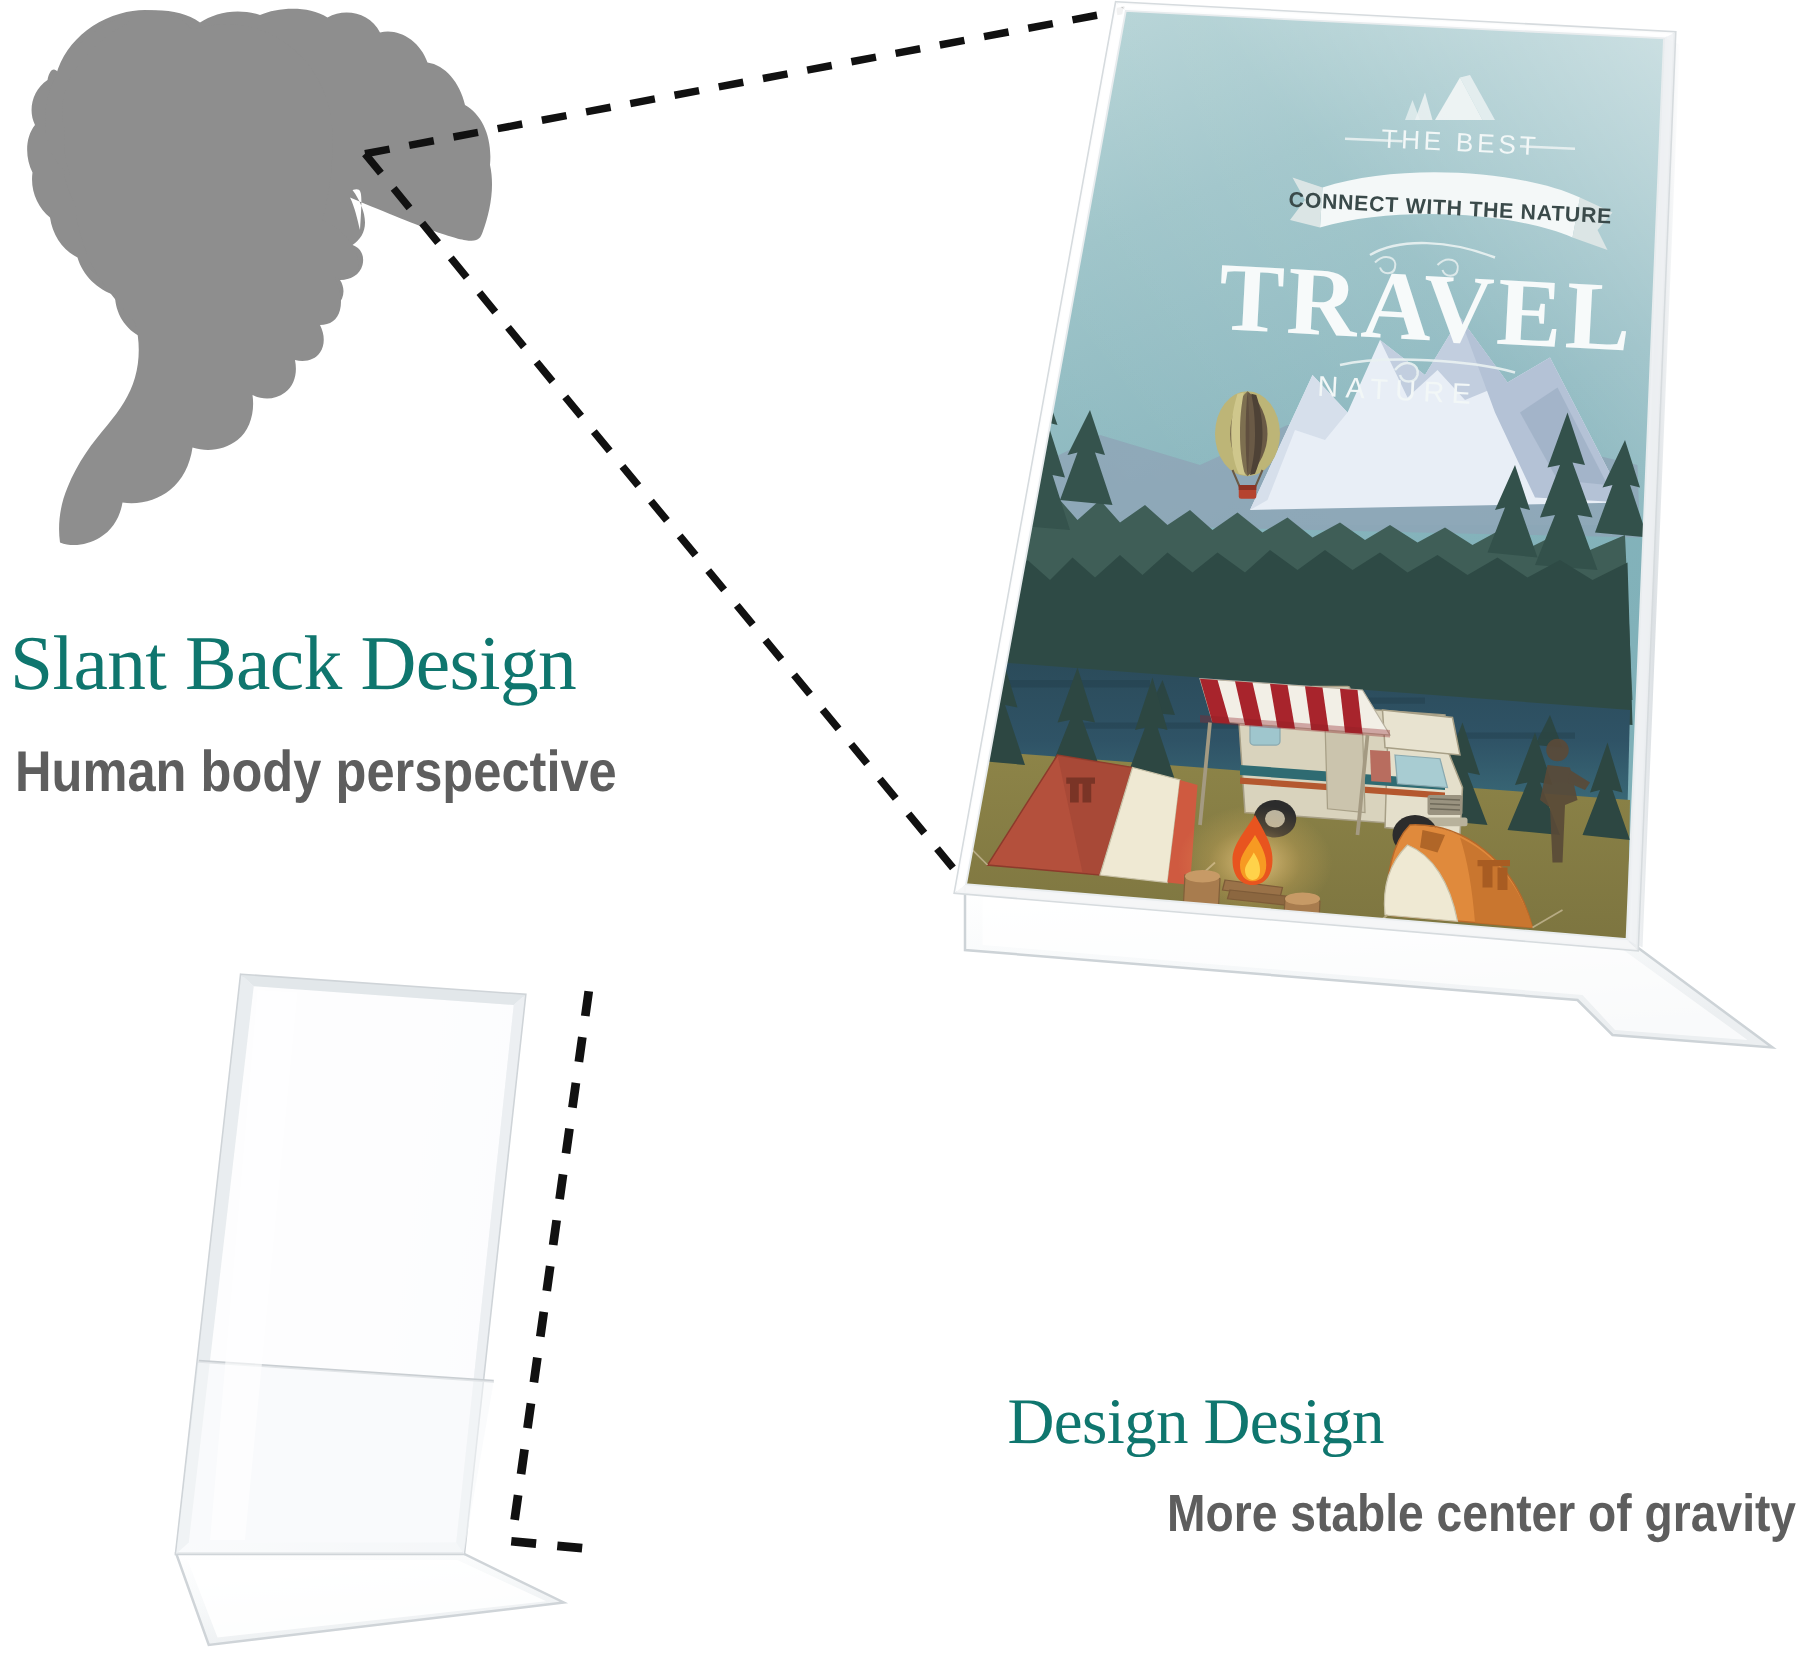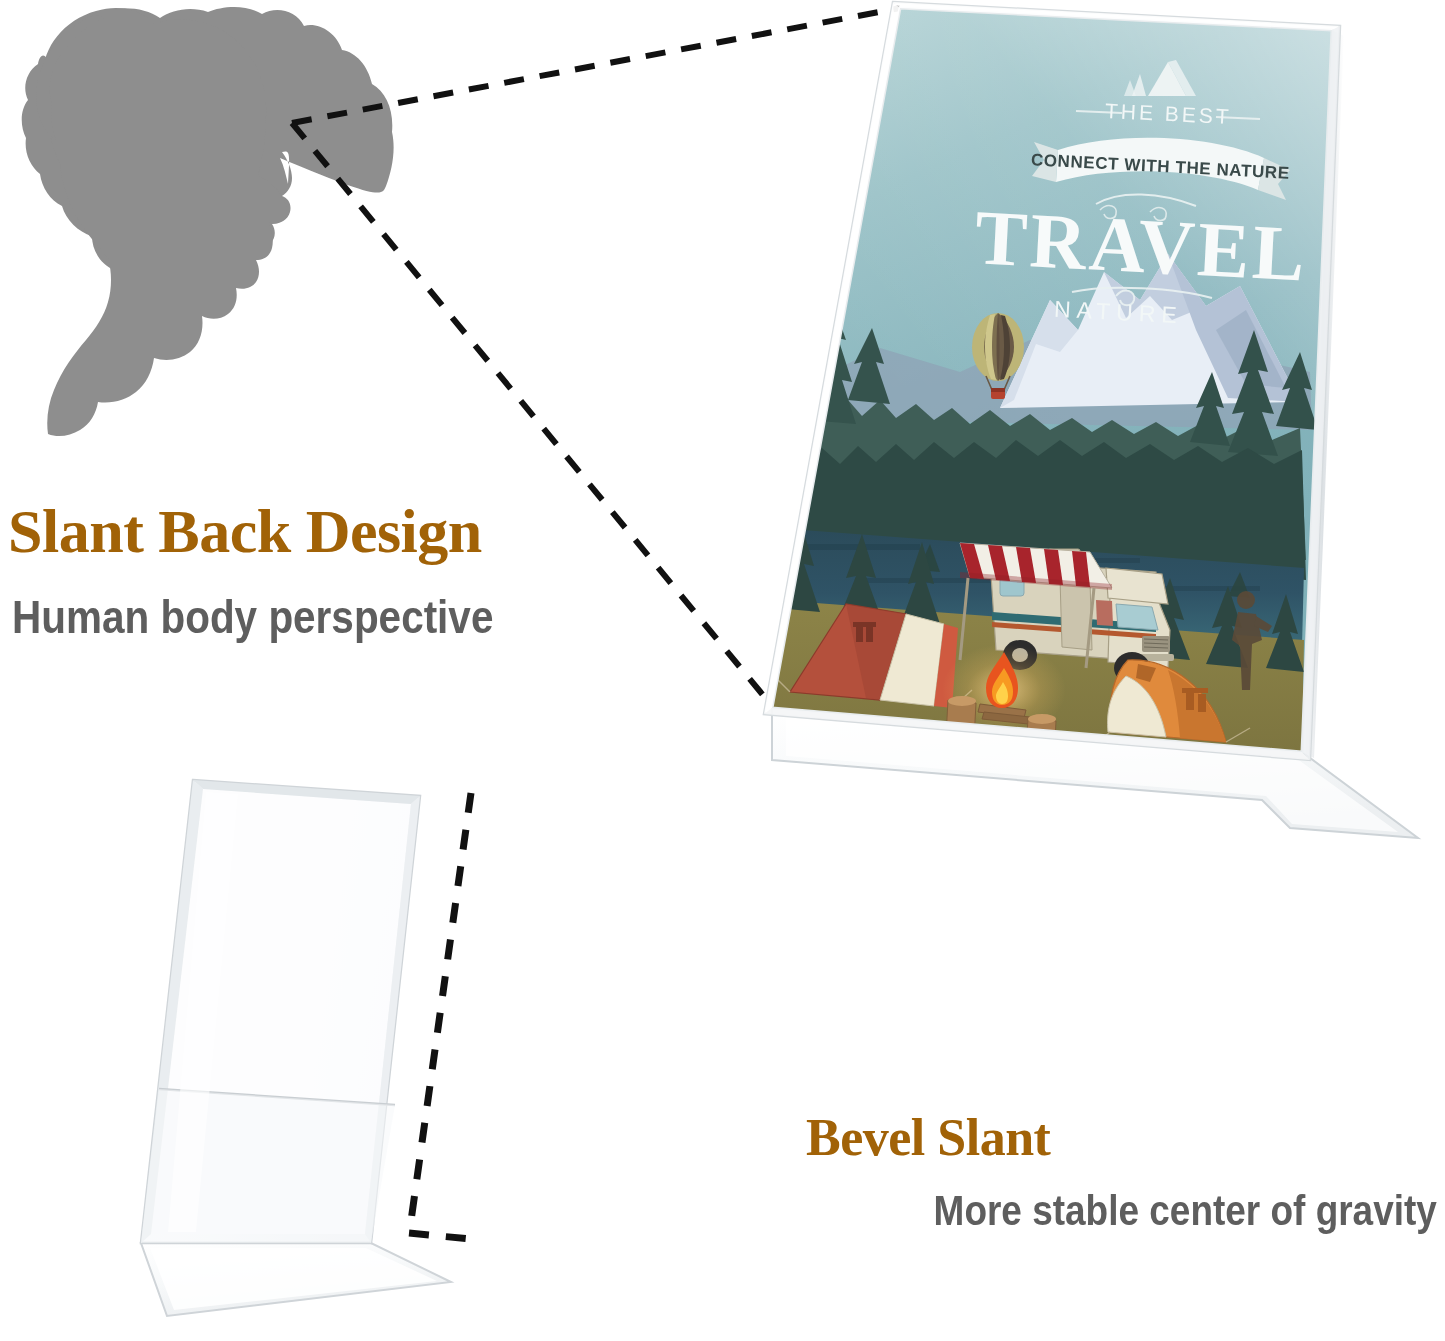--- a/index.html
+++ b/index.html
@@ -5,22 +5,22 @@
   html,body{margin:0;padding:0;background:#ffffff;}
   body{width:1445px;height:1341px;position:relative;overflow:hidden;
        font-family:"Liberation Sans",sans-serif;}
   .stage{position:absolute;inset:0;width:1445px;height:1341px;background:#fff;}
   svg{display:block;}
   .abs{position:absolute;}
 
   
   .headline{
     font-family:"Liberation Serif",serif;
-    font-weight:bold;
-    color:#a16207;
+    font-weight:normal;
+    color:#0f766e;
     letter-spacing:-0.5px;
     white-space:nowrap;
     line-height:1;
   }
   .subline{
     font-family:"Liberation Sans",sans-serif;
     font-weight:bold;
     color:#5e5e5e;
     white-space:nowrap;
     line-height:1;
@@ -449,16 +449,16 @@
     <g stroke="#111111" stroke-width="7" fill="none" stroke-dasharray="20 17" stroke-linecap="butt">
       <line x1="471" y1="793" x2="410" y2="1228"></line>
       <line x1="409" y1="1233" x2="470" y2="1239"></line>
     </g>
 
   </svg>
 
   <div class="abs headline" id="slant-head">Slant Back Design</div>
   <div class="abs subline" id="slant-sub">Human body perspective</div>
 
-  <div class="abs headline" id="bevel-head">Bevel Slant</div>
+  <div class="abs headline" id="bevel-head">Design Design</div>
   <div class="abs subline right" id="bevel-sub">More stable center of gravity</div>
 
 </div>
 
 </body></html>

